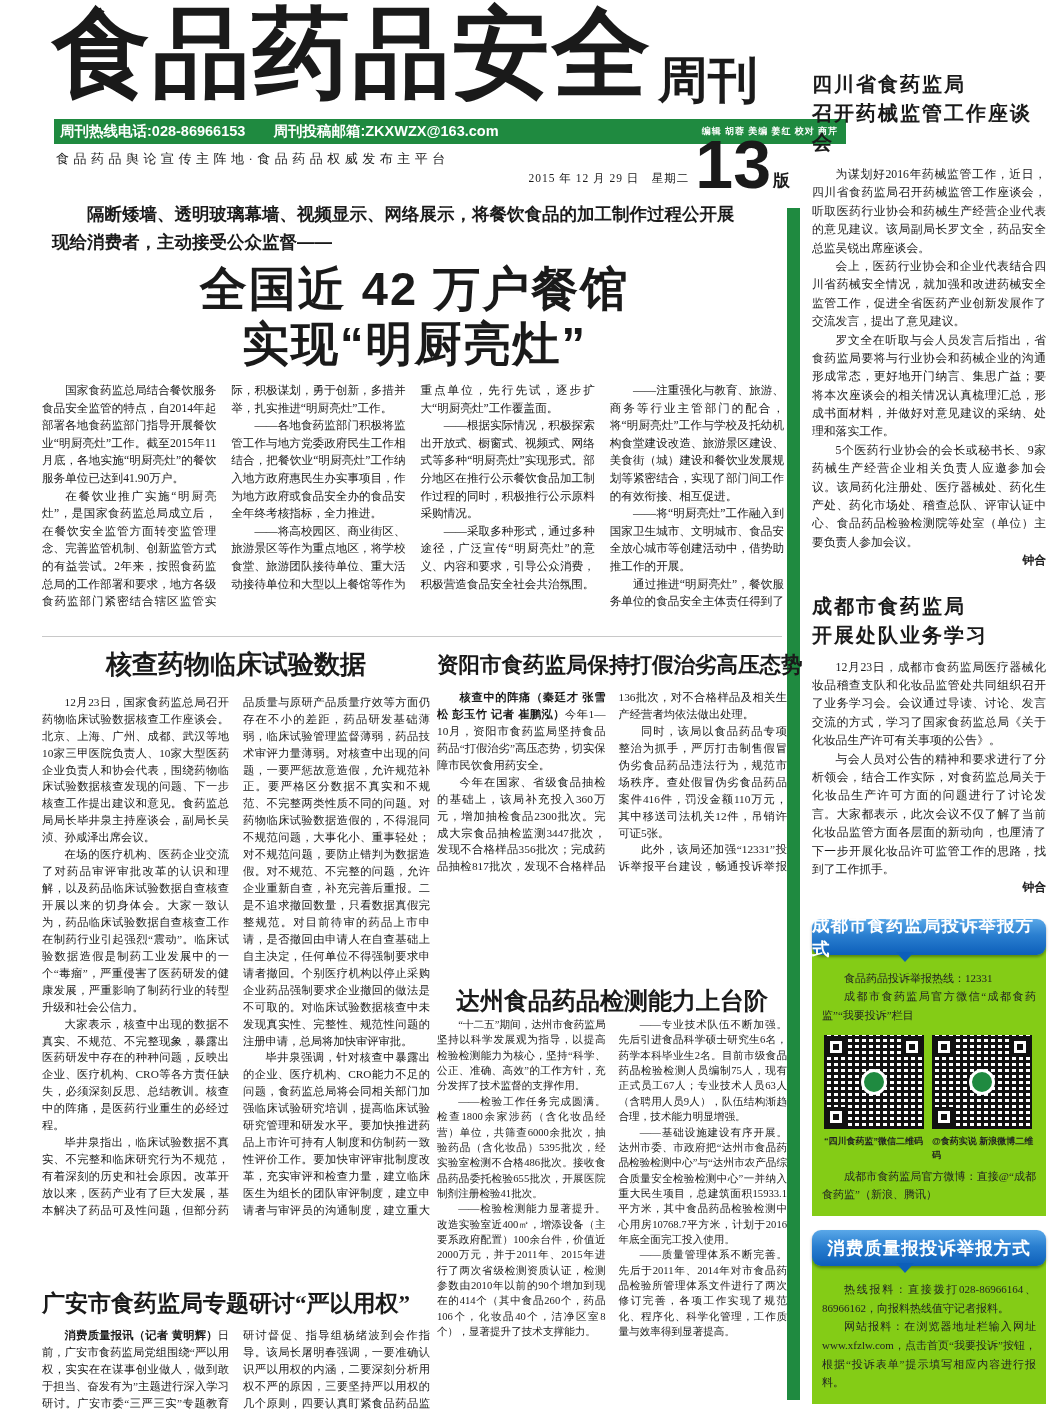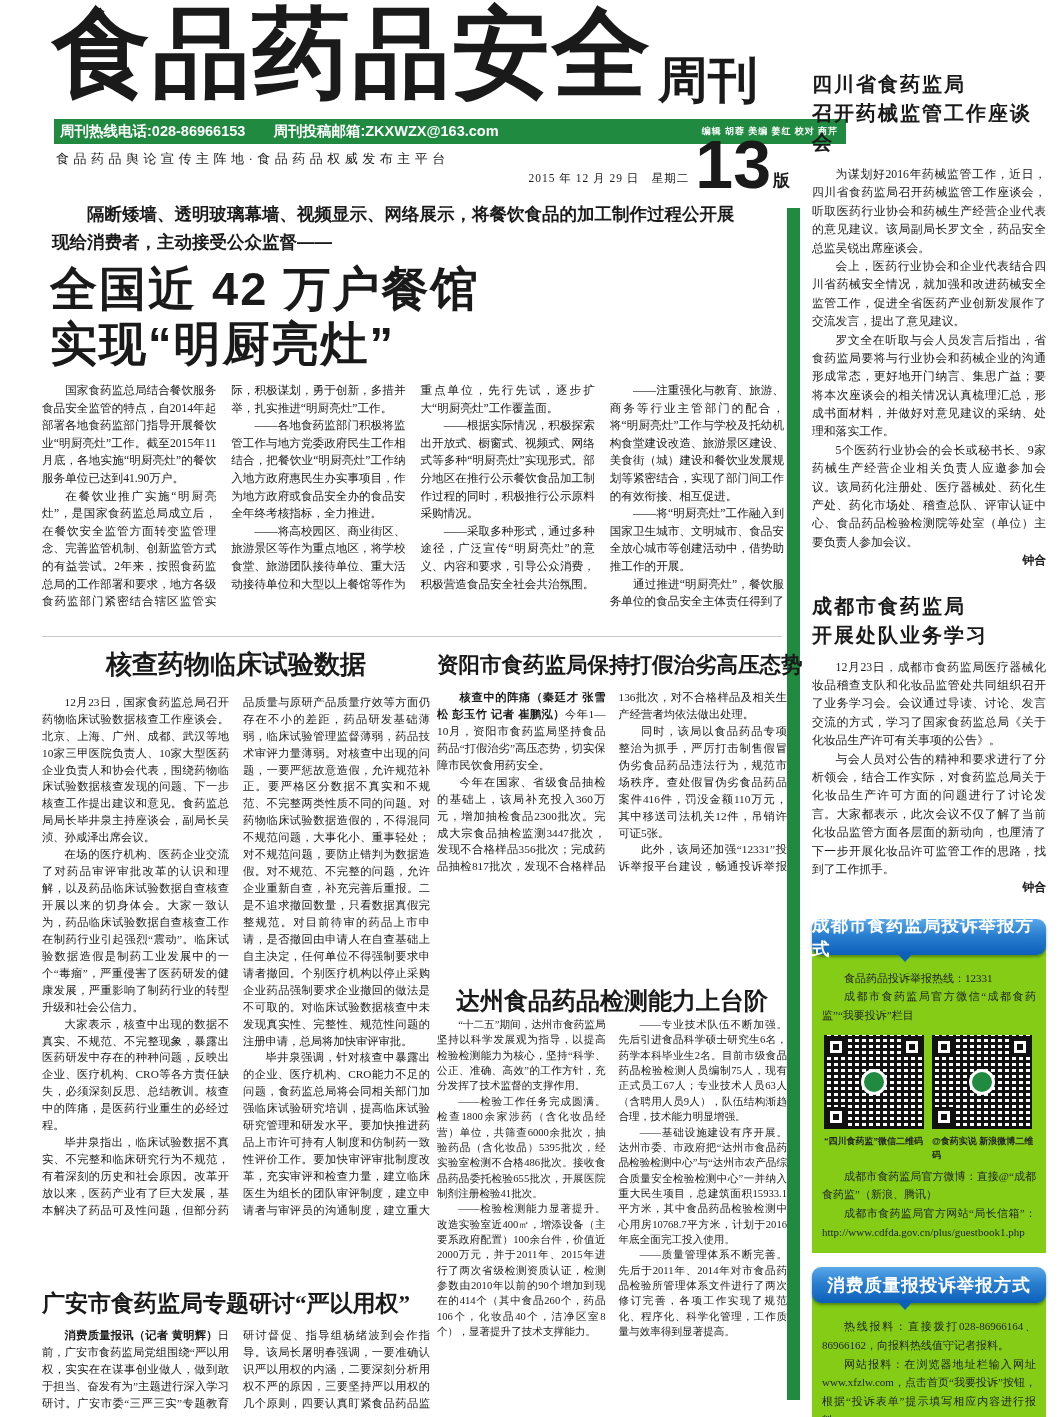--- a/index.html
+++ b/index.html
@@ -24,21 +24,21 @@
   .slogan { position:absolute; left:56px; top:150px; font-size:13px; letter-spacing:4.5px; color:#222; }
   .dateline { position:absolute; left:560px; top:136px; width:230px; display:flex; align-items:flex-end; justify-content:flex-end; }
   .dateline .date { font-size:11.5px; letter-spacing:1px; margin:0 6px 8px 0; white-space:nowrap; }
   .dateline .num { font-size:68px; font-weight:900; line-height:0.85; font-family:"Liberation Sans","DejaVu Sans",sans-serif; }
   .dateline .unit { font-size:17px; font-weight:bold; margin:0 0 2px 2px; }
   
   .green-vbar { position:absolute; left:787px; top:208px; width:13px; height:1192px; background:#1f8a40; }
   
   .kicker { position:absolute; left:52px; top:200px; width:690px; font-size:17.5px; font-weight:bold;
             line-height:1.62; text-indent:2em; font-family:"Liberation Sans","DejaVu Sans",sans-serif; }
-  .lead-headline { position:absolute; left:50px; top:262px; width:745px; 
+  .lead-headline { position:absolute; left:42px; top:262px; width:745px; text-align:center;
             font-family:"Liberation Sans","DejaVu Sans",sans-serif; font-weight:900; font-size:47px;
             line-height:1.16; letter-spacing:2px; }
   .lead-body { position:absolute; left:42px; top:382px; width:742px; height:242px; overflow:hidden;
             column-count:4; column-gap:15px; font-size:11.6px; line-height:1.52; text-align:justify; }
   p.ind { text-indent:2em; }
   .byline { text-align:right; font-weight:bold; font-family:"Liberation Sans","DejaVu Sans",sans-serif; }
   .hrule { position:absolute; left:42px; width:740px; border-top:1px solid #c8c8c8; }
   
   .clinical { position:absolute; left:42px; top:648px; width:388px; }
   .clinical h2 { text-align:center; font-size:26px; line-height:1.3; font-weight:900; margin-bottom:12px;
@@ -231,21 +231,20 @@
             <div class="qr">
                 <i class="tl"></i>
                 <i class="tr"></i>
                 <i class="bl"></i>
                 <b class="green"></b>
               </div>
             <div class="qr-cap">@食药实说 新浪微博二维码</div>
           </div>
         </div>
         <p>成都市食药监局官方微博：直接@“成都食药监”（新浪、腾讯）</p>
-        <p>成都市食药监局官方网站“局长信箱”：http://www.cdfda.gov.cn/plus/guestbook1.php</p>
       </div>
     </div>
 
     <div class="bluebox">
       <div class="banner">消费质量报投诉举报方式</div>
       <div class="bluebody">
         <p>热线报料：直接拨打028-86966164、86966162，向报料热线值守记者报料。</p>
         <p>网站报料：在浏览器地址栏输入网址www.xfzlw.com，点击首页“我要投诉”按钮，根据“投诉表单”提示填写相应内容进行报料。</p>
 
       </div>

